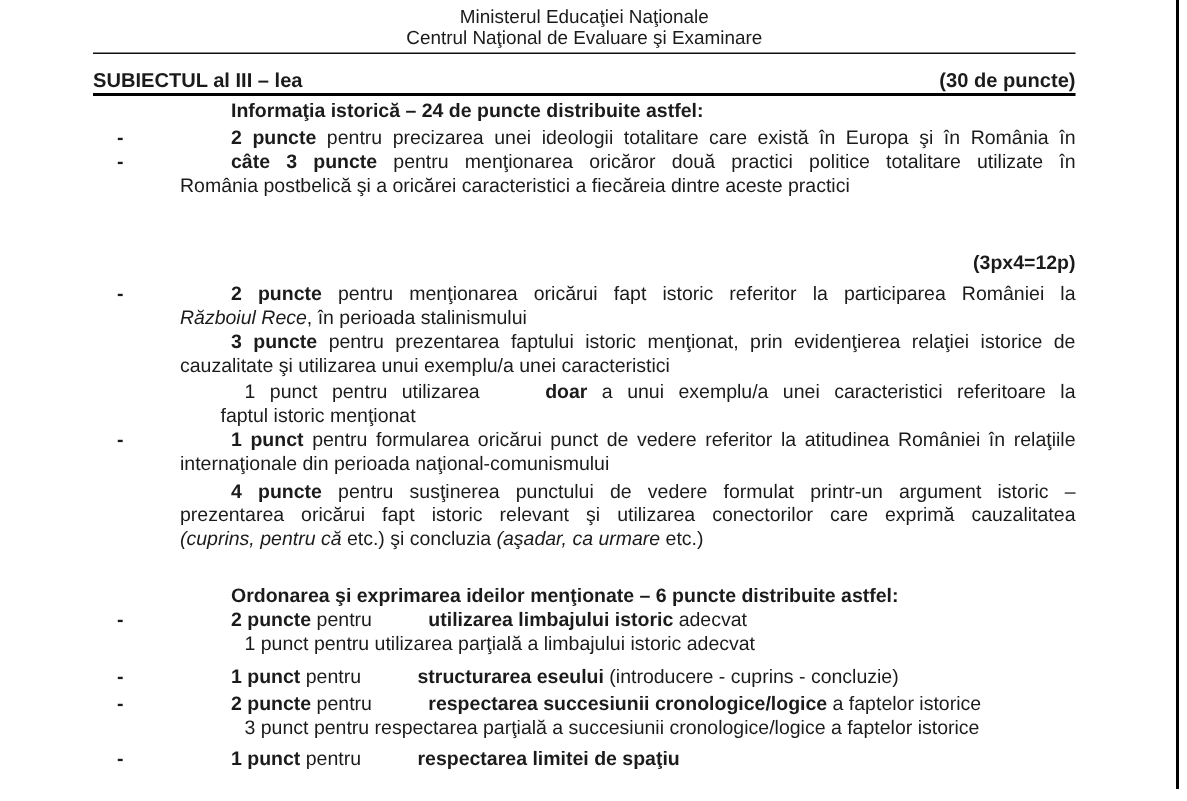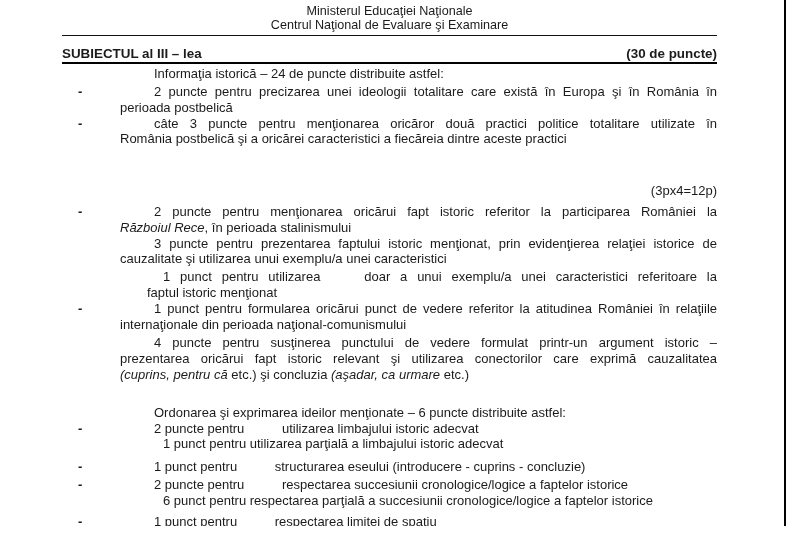--- a/index.html
+++ b/index.html
@@ -38,57 +38,56 @@
   .ind-2c{padding-left:85px;}
   .al-left{text-align:left;}
   .al-right{text-align:right;margin-top:36px;}
   .al-just{text-align:justify;text-align-last:justify;}
   .gap-xs{margin-top:2px;}
   .gap-s3{margin-top:3px;}
   .gap-sm{margin-top:5px;}
   .gap-md{margin-top:7px;}
   .gap-lg{margin-top:22px;}
   .gap-first{margin-top:2px;}
-  .b{font-weight:normal;padding-left:34px;}
+  .b{font-weight:bold;padding-left:34px;}
   .i{font-style:italic;}
 </style>
 </head>
 <body>
 
 <div class="page">
   <div class="right-border"></div>
   <div class="content">
     <div class="org-header">
       <div>Ministerul Educaţiei Naţionale</div>
       <div>Centrul Naţional de Evaluare şi Examinare</div>
     </div>
     <div class="subject-row">
       <span>SUBIECTUL al III – lea</span>
       <span>(30 de puncte)</span>
     </div>
     <div class="body-list" id="body-list">
         <div class="line ind-1 al-left gap-first"><span class="b">Informaţia istorică – 24 de puncte distribuite astfel:</span></div>
         <div class="line ind-1 al-just gap-xs"><span class="dash">-</span><span class="b">2 puncte</span><span> pentru precizarea unei ideologii totalitare care există în Europa şi în România în</span></div>
-        <div class="line ind-1 al-left"><span>perioada postbelică</span></div>
         <div class="line ind-1 al-just"><span class="dash">-</span><span class="b">câte 3 puncte</span><span> pentru menţionarea oricăror două practici politice totalitare utilizate în</span></div>
         <div class="line ind-1 al-left"><span>România postbelică şi a oricărei caracteristici a fiecăreia dintre aceste practici</span></div>
         <div class="line ind-1 al-right"><span class="b">(3px4=12p)</span></div>
         <div class="line ind-1 al-just gap-sm"><span class="dash">-</span><span class="b">2 puncte</span><span> pentru menţionarea oricărui fapt istoric referitor la participarea României la</span></div>
         <div class="line ind-1 al-left"><span class="i">Războiul Rece</span><span>, în perioada stalinismului</span></div>
         <div class="line ind-1 al-just"><span class="b">3 puncte</span><span> pentru prezentarea faptului istoric menţionat, prin evidenţierea relaţiei istorice de</span></div>
         <div class="line ind-1 al-left"><span>cauzalitate şi utilizarea unui exemplu/a unei caracteristici</span></div>
         <div class="line ind-2 al-just gap-xs"><span>1 punct pentru utilizarea </span><span class="b">doar</span><span> a unui exemplu/a unei caracteristici referitoare la</span></div>
         <div class="line ind-2c al-left"><span>faptul istoric menţionat</span></div>
         <div class="line ind-1 al-just"><span class="dash">-</span><span class="b">1 punct</span><span> pentru formularea oricărui punct de vedere referitor la atitudinea României în relaţiile</span></div>
         <div class="line ind-1 al-left"><span>internaţionale din perioada naţional-comunismului</span></div>
         <div class="line ind-1 al-just gap-s3"><span class="b">4 puncte</span><span> pentru susţinerea punctului de vedere formulat printr-un argument istoric –</span></div>
         <div class="line ind-1 al-just"><span>prezentarea oricărui fapt istoric relevant şi utilizarea conectorilor care exprimă cauzalitatea</span></div>
         <div class="line ind-1 al-left"><span class="i">(cuprins, pentru că</span><span> etc.) şi concluzia </span><span class="i">(aşadar, ca urmare</span><span> etc.)</span></div>
         <div class="line ind-1 al-left gap-lg"><span class="b">Ordonarea şi exprimarea ideilor menţionate – 6 puncte distribuite astfel:</span></div>
         <div class="line ind-1 al-left"><span class="dash">-</span><span class="b">2 puncte</span><span> pentru </span><span class="b">utilizarea limbajului istoric</span><span> adecvat</span></div>
         <div class="line ind-2 al-left"><span>1 punct pentru utilizarea parţială a limbajului istoric adecvat</span></div>
         <div class="line ind-1 al-left gap-md"><span class="dash">-</span><span class="b">1 punct</span><span> pentru </span><span class="b">structurarea eseului</span><span> (introducere - cuprins - concluzie)</span></div>
         <div class="line ind-1 al-left gap-xs"><span class="dash">-</span><span class="b">2 puncte</span><span> pentru </span><span class="b">respectarea succesiunii cronologice/logice</span><span> a faptelor istorice</span></div>
-        <div class="line ind-2 al-left"><span>6 punct pentru respectarea parţială a succesiunii cronologice/logice a faptelor istorice</span></div>
+        <div class="line ind-2 al-left"><span>3 punct pentru respectarea parţială a succesiunii cronologice/logice a faptelor istorice</span></div>
         <div class="line ind-1 al-left gap-sm"><span class="dash">-</span><span class="b">1 punct</span><span> pentru </span><span class="b">respectarea limitei de spaţiu</span></div>
       </div>
   </div>
 </div>
 
 </body></html>

